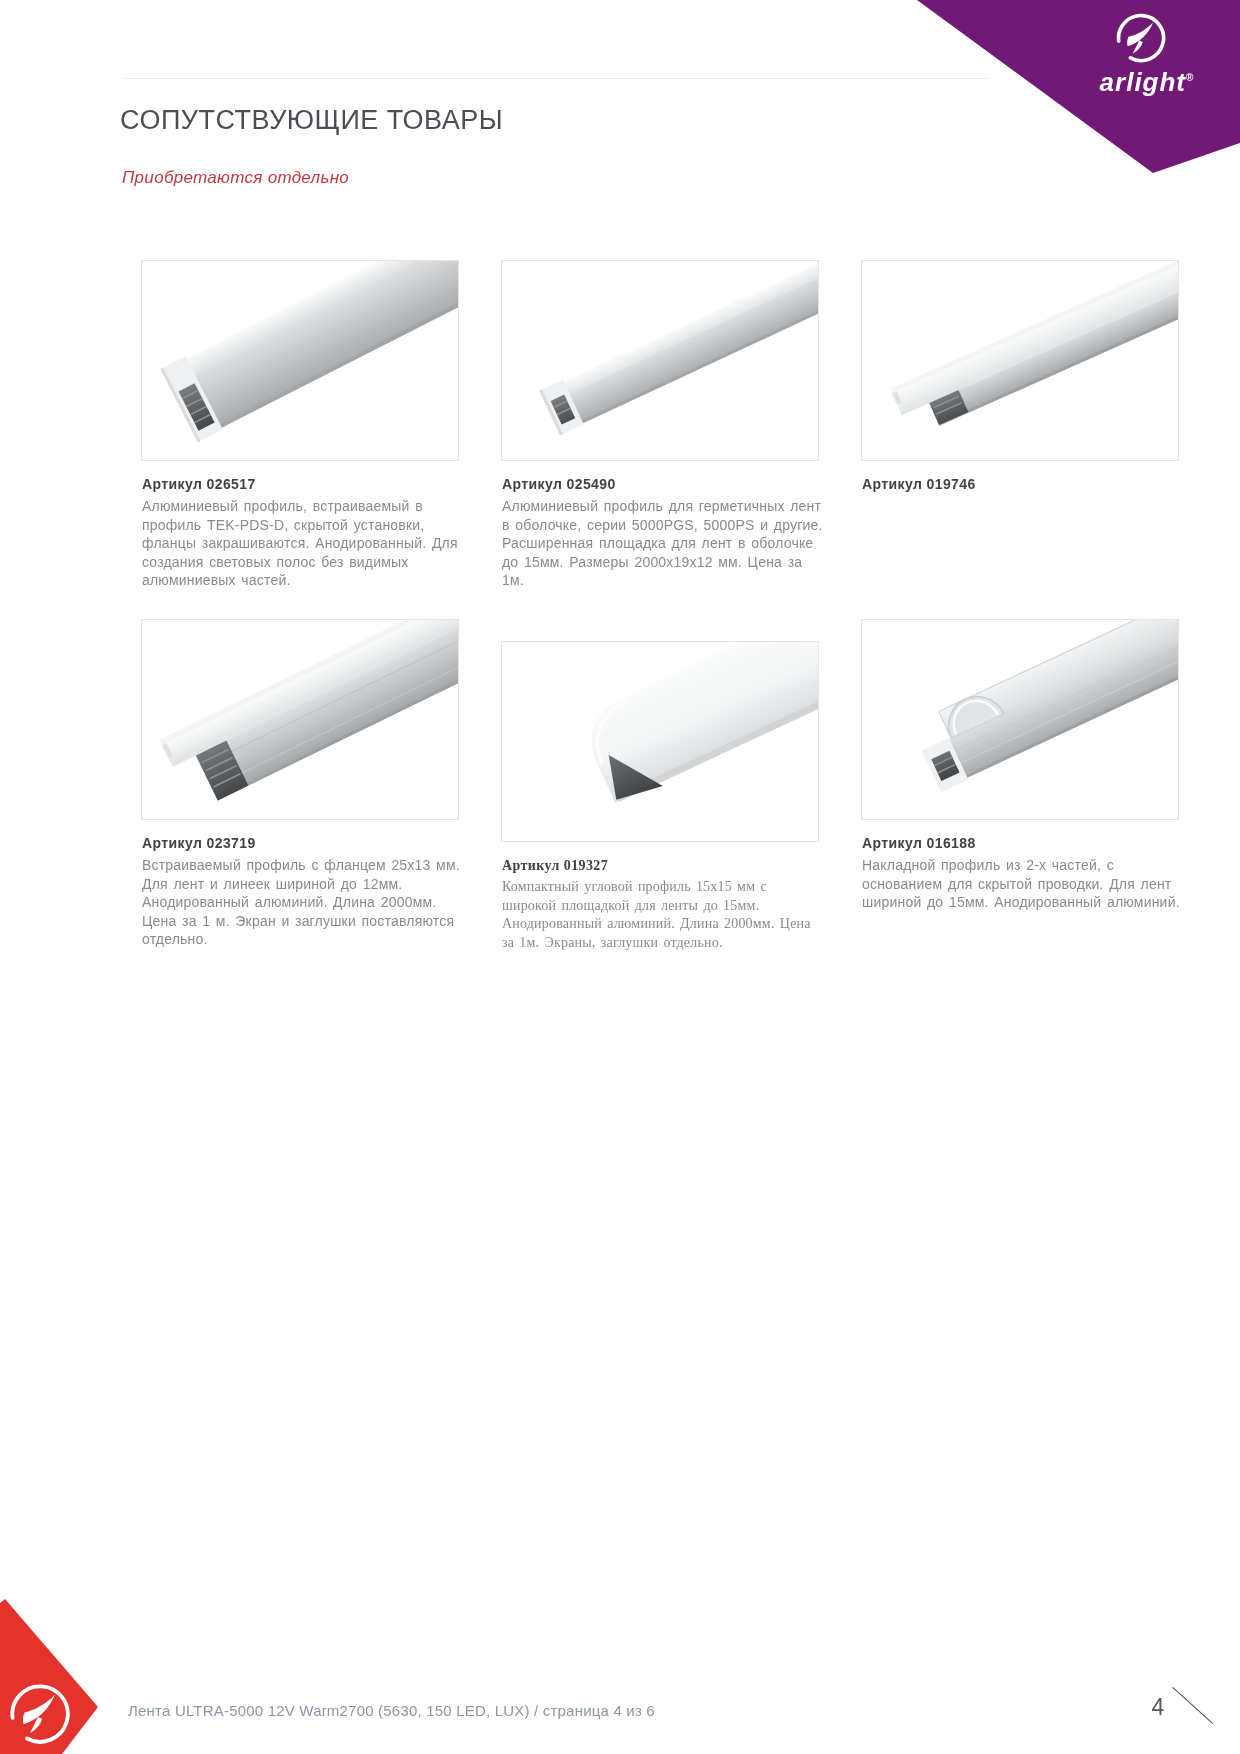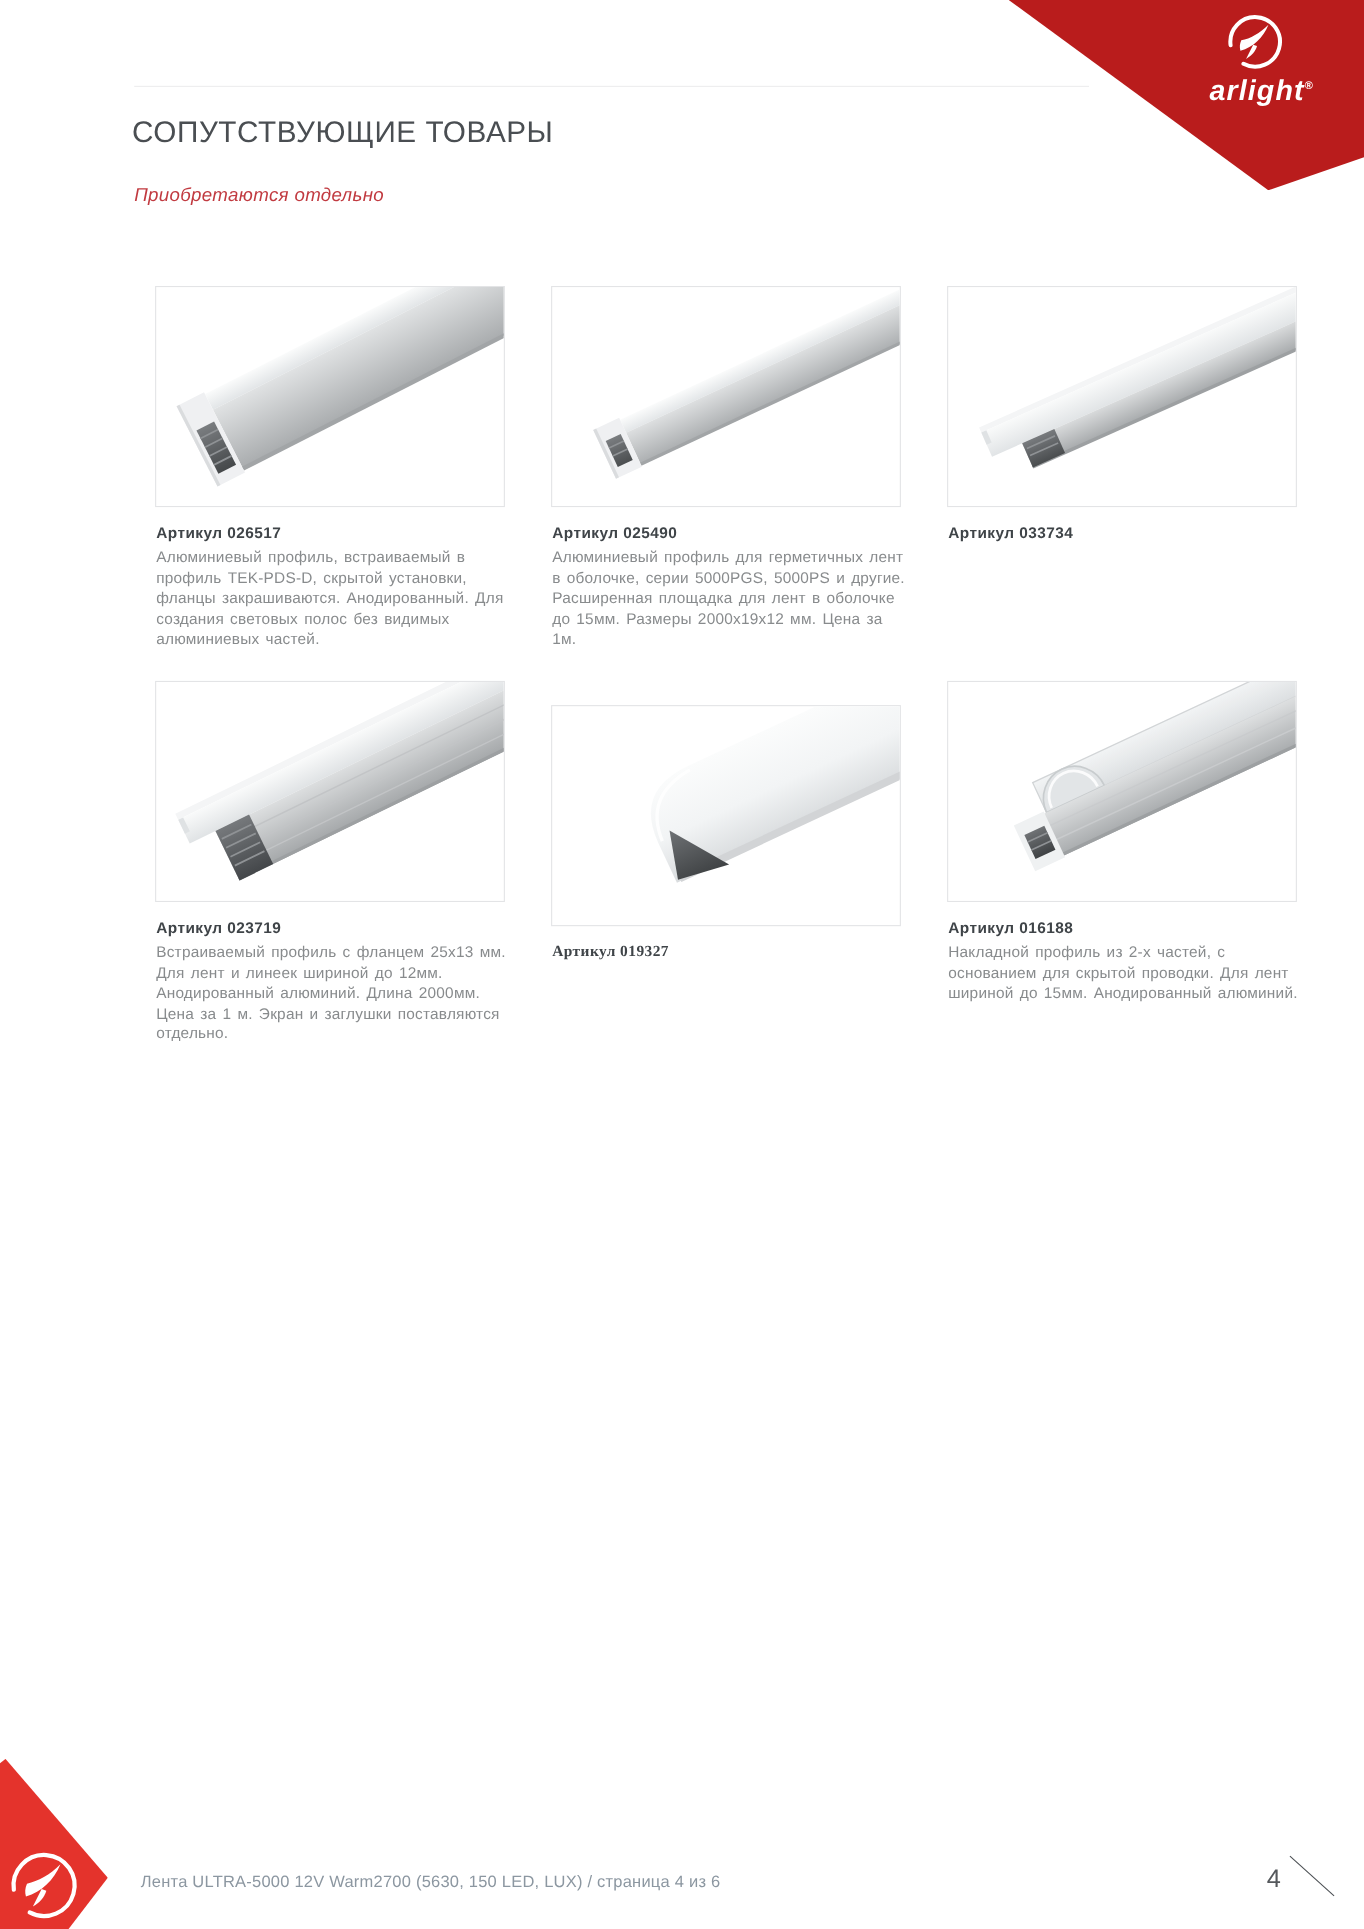--- a/index.html
+++ b/index.html
@@ -7,21 +7,21 @@
         font-family:"Liberation Sans", sans-serif;}
 
   .top-rule{position:absolute;left:122px;top:78px;width:868px;height:1px;background:#ededee;}
 
   .page-title{position:absolute;left:120px;top:107px;font-size:27px;font-weight:400;
               color:#4a4e52;letter-spacing:0.5px;line-height:1;}
   .page-subtitle{position:absolute;left:122px;top:168px;font-size:17px;font-weight:400;
               color:#c13a40;letter-spacing:0.3px;line-height:1.2;font-style:italic;}
 
   
-  .ribbon{position:absolute;left:917px;top:0;width:323px;height:173px;background:#b91c1c;
+  .ribbon{position:absolute;left:917px;top:0;width:323px;height:173px;background:#701a75;
           clip-path:polygon(0 0,323px 0,323px 143px,236px 173px);}
   .ribbon .mark{position:absolute;left:198px;top:10px;width:52px;height:56px;}
   .logo-text{position:absolute;left:150px;top:68px;width:160px;text-align:center;color:#fff;
              font-size:26px;font-weight:700;font-style:italic;letter-spacing:1px;line-height:1.1;}
   .logo-text sup{font-size:10px;font-style:normal;vertical-align:10px;}
 
   
   .card{position:absolute;width:322px;}
   .imgbox{width:318px;height:201px;border:1px solid #e3e4e6;box-sizing:border-box;background:#fff;
           overflow:hidden;}
@@ -148,21 +148,21 @@
           <rect x="26" y="72" width="410" height="5" fill="#f4f5f6"></rect>
           <rect x="26" y="77" width="410" height="24" fill="url(#l3)"></rect>
           <rect x="26" y="77" width="5" height="12" fill="#dfe2e4"></rect>
           <rect x="56" y="101" width="382" height="24" fill="url(#s3)"></rect>
           <rect x="56" y="123" width="382" height="3" fill="#9da0a2"></rect>
           <rect x="56" y="101" width="32" height="24" fill="url(#c3)"></rect>
           <path d="M58 107 h28 M58 114 h28" stroke="#8f9295" stroke-width="1.5"></path>
         </g>
       </svg>
     </div>
-    <div class="art">Артикул 033734</div>
+    <div class="art">Артикул 019746</div>
   </div>
 
   <div class="card" style="left:141px;top:619px;">
     <div class="imgbox">
       <svg width="316" height="199" viewBox="0 0 316 199">
         <defs>
           <linearGradient id="l4" x1="0" y1="0" x2="0" y2="1">
               <stop offset="0" stop-color="#f9fafa"></stop>
               <stop offset="1" stop-color="#e0e3e5"></stop>
             </linearGradient>
@@ -207,20 +207,21 @@
         </defs>
         <g transform="rotate(-25 158 100)">
           <path d="M92 136 L92 96 Q92 44 146 44 L430 44 L430 136 Z" fill="url(#l5)"></path>
           <path d="M96 96 Q98 52 146 48" fill="none" stroke="#ffffff" stroke-width="3" opacity="0.8"></path>
           <rect x="96" y="130" width="334" height="7" fill="#d2d4d6"></rect>
           <path d="M94 134 L142 141 L106 90 Z" fill="url(#c5)"></path>
         </g>
       </svg>
     </div>
     <div class="art">Артикул 019327</div>
+    <div class="desc">Компактный угловой профиль 15x15 мм с широкой площадкой для ленты до 15мм. Анодированный алюминий. Длина 2000мм. Цена за 1м. Экраны, заглушки отдельно.</div>
   </div>
 
   <div class="card" style="left:861px;top:619px;">
     <div class="imgbox">
       <svg width="316" height="199" viewBox="0 0 316 199">
         <defs>
           <linearGradient id="s6" x1="0" y1="0" x2="0" y2="1">
               <stop offset="0" stop-color="#dddfe0"></stop>
               <stop offset="1" stop-color="#a8abad"></stop>
             </linearGradient>

